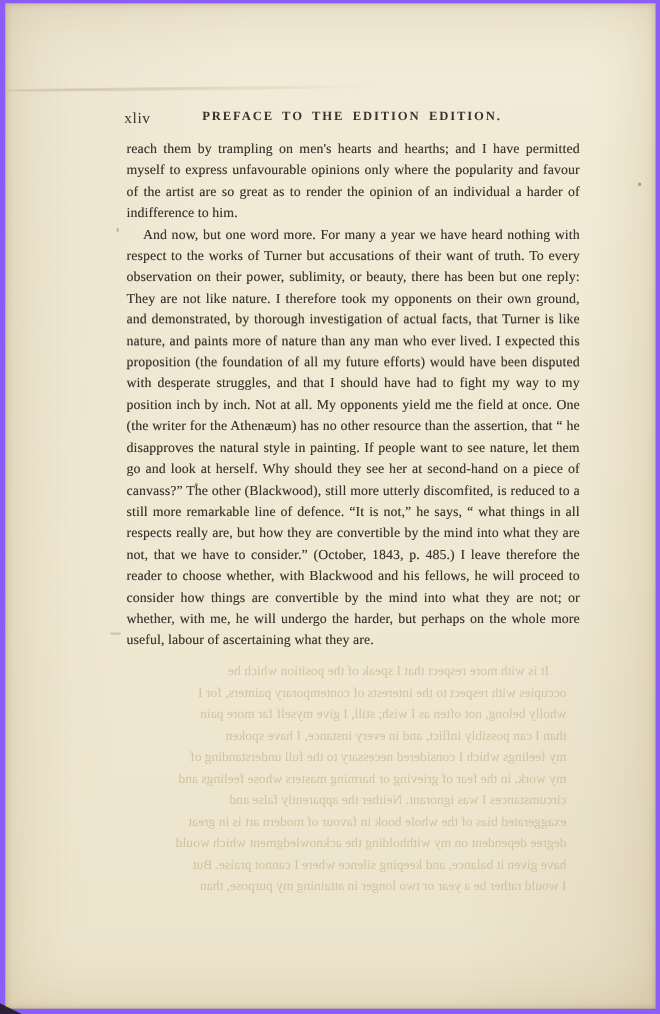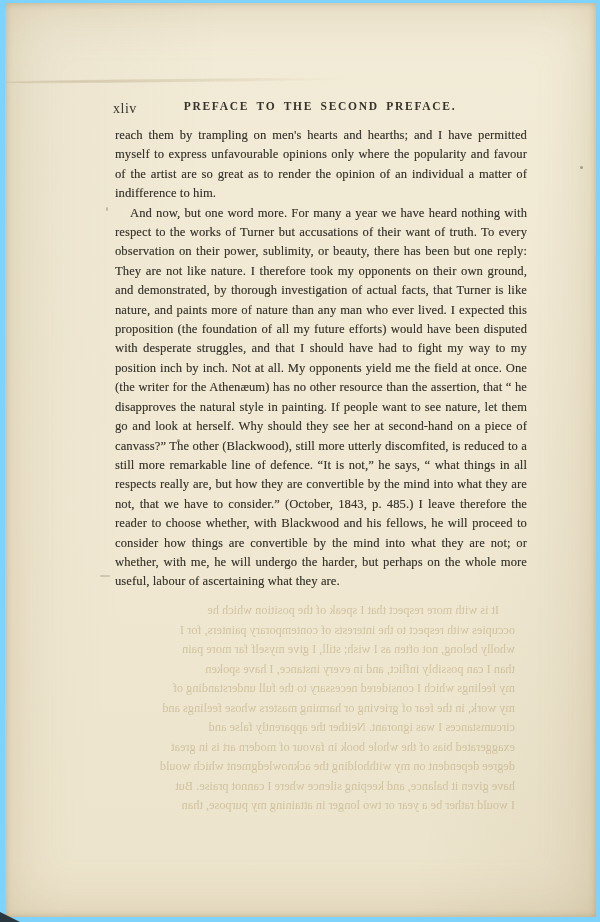--- a/index.html
+++ b/index.html
@@ -1,20 +1,20 @@
 <!DOCTYPE html>
 <html><head>
 <meta charset="utf-8">
 <style>
   html, body { margin: 0; padding: 0; background: #ffffff; }
   .scan {
     position: relative;
     width: 600px;
     height: 922px;
-    background: #7dd3fc;
+    background: #8b5cf6;
     overflow: hidden;
     font-family: "Liberation Serif", "DejaVu Serif", serif;
   }
   .page {
     position: absolute;
     top: 3px; left: 5px; right: 4px; bottom: 5px;
     background:
       linear-gradient(100deg, rgba(120,100,60,0.06), rgba(0,0,0,0) 30%, rgba(0,0,0,0) 75%, rgba(120,100,60,0.08)),
       linear-gradient(180deg, #f2ebd7 0%, #f0e8d2 55%, #ece3cb 100%);
     box-shadow:
@@ -83,25 +83,25 @@
 </style>
 </head>
 <body>
 
 <div class="scan">
   <div class="page">
     <div class="crease"></div>
 
     <div class="header-row">
       <span class="folio">xliv</span>
-      <div class="running-head">PREFACE TO THE SECOND PREFACE.</div>
+      <div class="running-head">PREFACE TO THE EDITION EDITION.</div>
     </div>
 
     <div class="text-block">
-        <p><span>reach them by trampling on men's hearts and hearths; and I have permitted myself to express unfavourable opinions only where the popularity and favour of the artist are so great as to render the opinion of an individual a matter of indifference to him.</span></p>
+        <p><span>reach them by trampling on men's hearts and hearths; and I have permitted myself to express unfavourable opinions only where the popularity and favour of the artist are so great as to render the opinion of an individual a harder of indifference to him.</span></p>
         <p class="indent"><span>And now, but one word more.  For many a year we have heard nothing with respect to the works of Turner but accusations of their want of </span><span class="it">truth</span><span>.  To every observation on their power, sublimity, or beauty, there has been but one reply: They are not like nature.  I therefore took my opponents on their own ground, and demonstrated, by thorough investigation of actual facts, that Turner </span><span class="it">is</span><span> like nature, and paints more of nature than any man who ever lived.  I expected this proposition (the foundation of all my future efforts) would have been disputed with desperate struggles, and that I should have had to fight my way to my position inch by inch.  Not at all.  My opponents yield me the field at once.  One (the writer for the Athenæum) has no other resource than the assertion, that “ he disapproves the natural style in painting.  If people want to see </span><span class="it">nature</span><span>, let them go and look at herself.  Why should they see her at second-hand on a piece of canvass?”  The other (Blackwood), still more utterly discomfited, is reduced to a still more remarkable line of defence.  “It is not,” he says, “ what things in all respects really are, but how they are convertible by the mind into what they are </span><span class="it">not</span><span>, that we have to consider.”  (October, 1843, p. 485.)  I leave therefore the reader to choose whether, with Blackwood and his fellows, he will proceed to consider how things are convertible by the mind into what they are </span><span class="it">not</span><span>; or whether, with me, he will undergo the harder, but perhaps on the whole more useful, labour of ascertaining what they are.</span></p>
       </div>
 
     <div class="bleed">
         <p class="b-indent">It is with more respect that I speak of the position which he</p>
         <p>occupies with respect to the interests of contemporary painters, for I</p>
         <p>wholly belong, not often as I wish; still, I give myself far more pain</p>
         <p>than I can possibly inflict, and in every instance, I have spoken</p>
         <p>my feelings which I considered necessary to the full understanding of</p>
         <p>my work, in the fear of grieving or harming masters whose feelings and</p>

